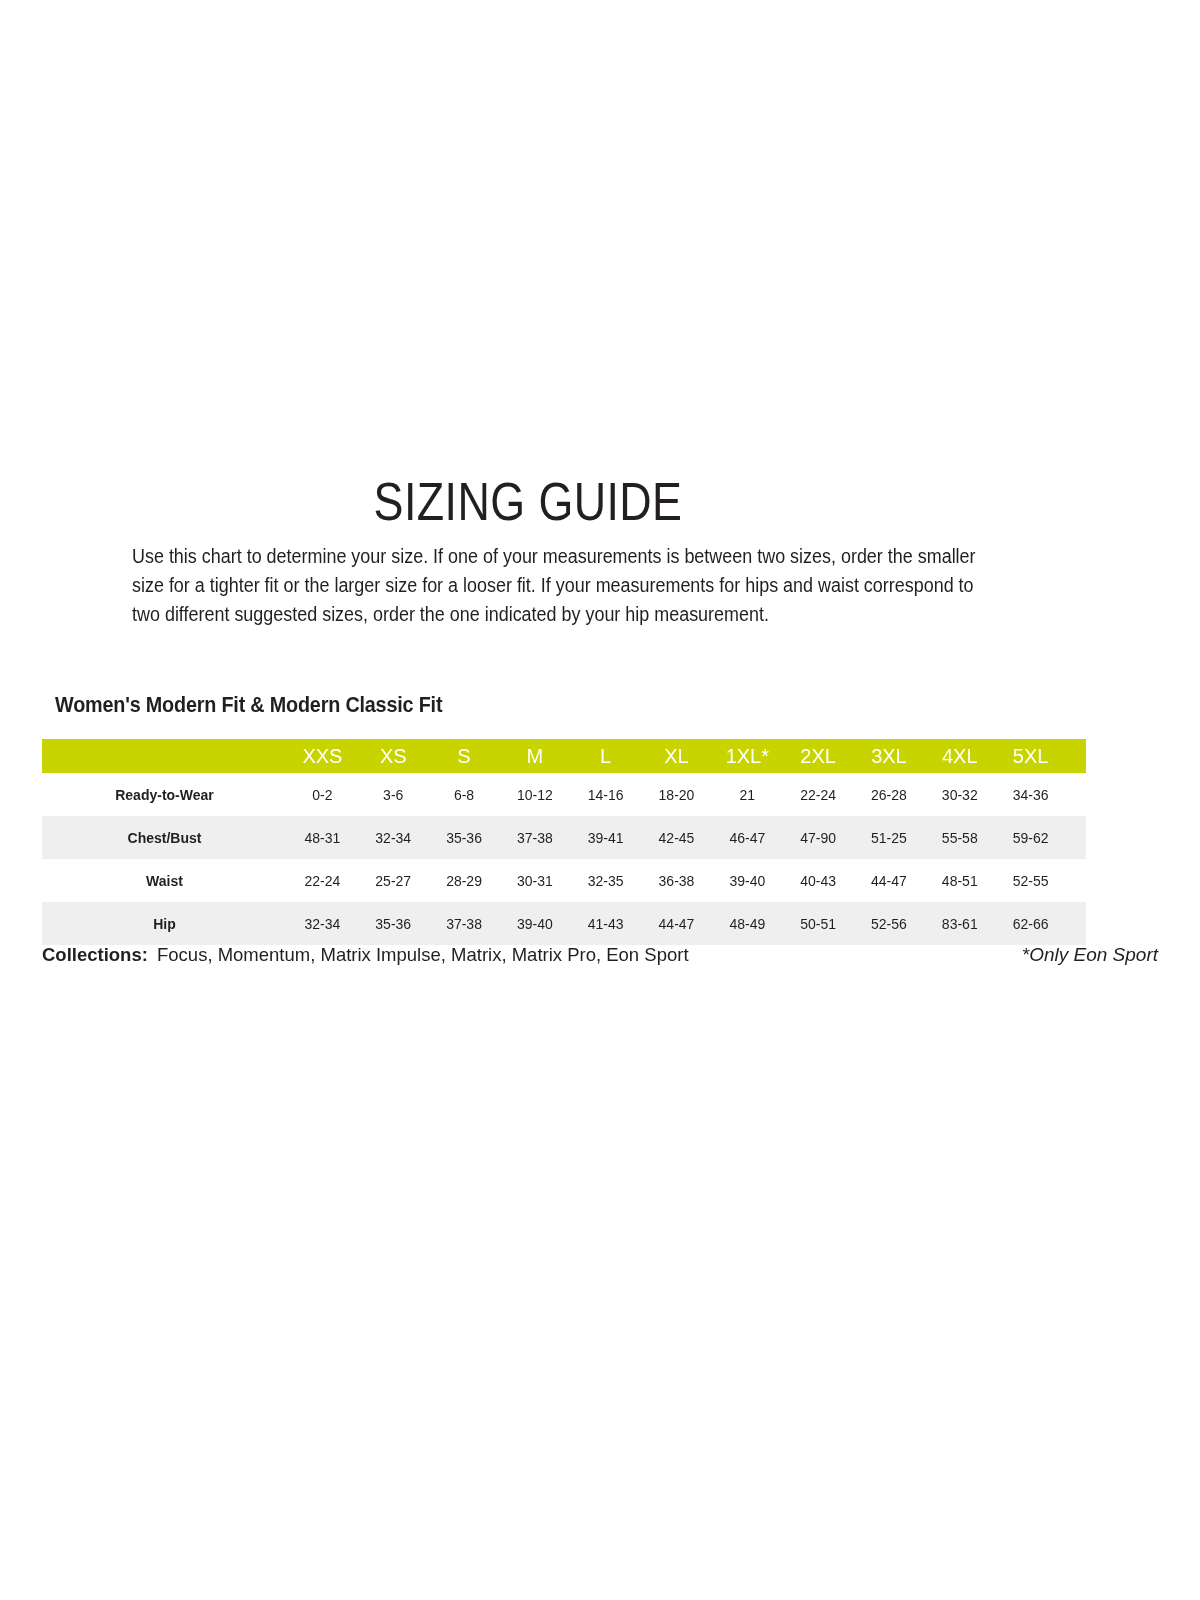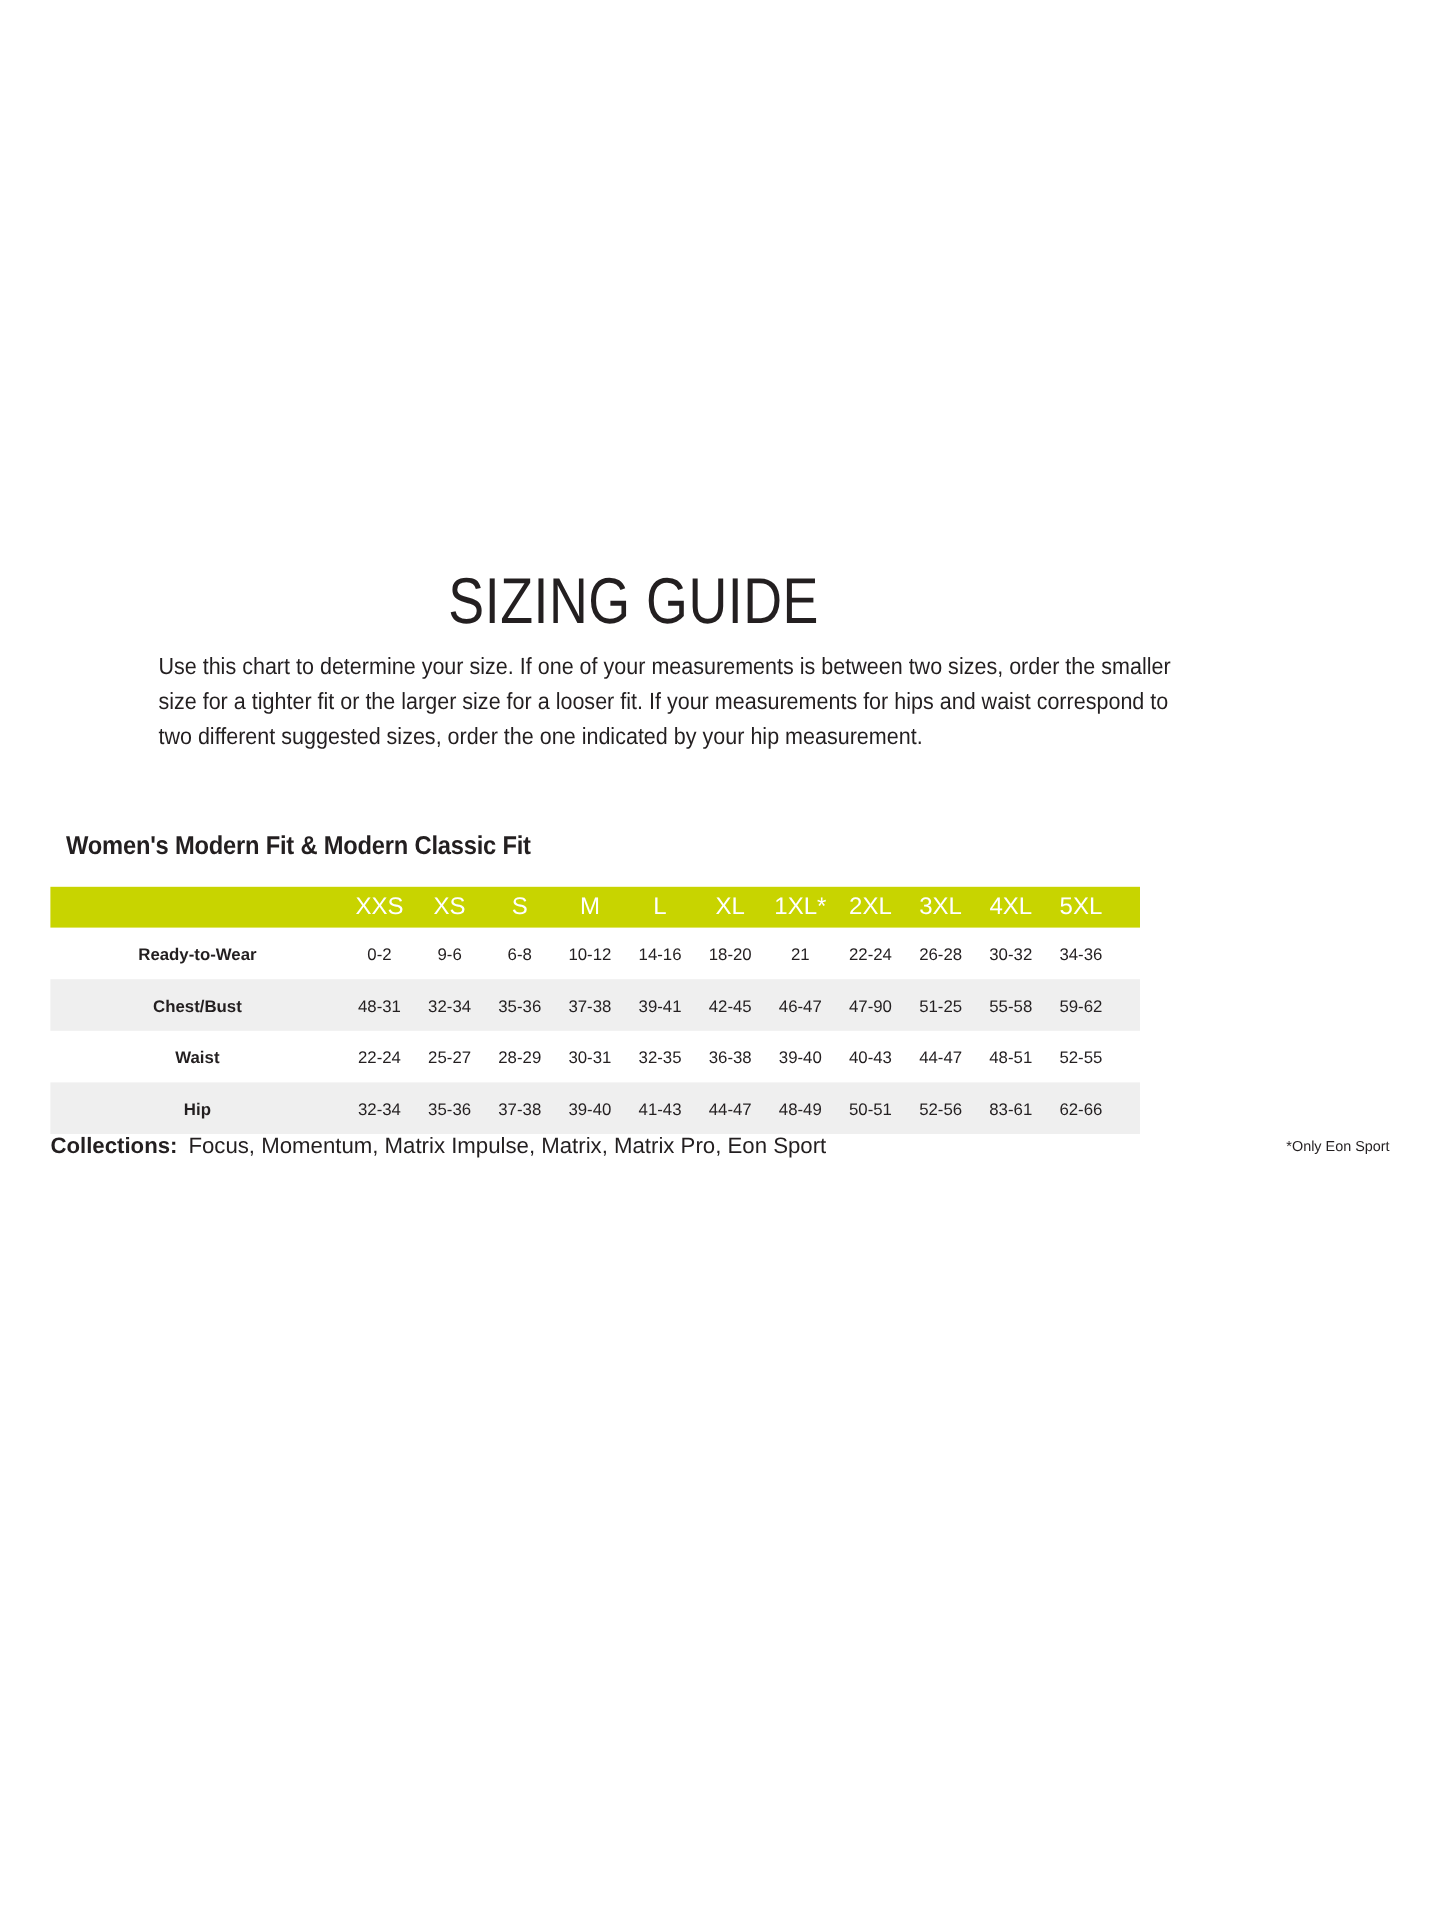--- a/index.html
+++ b/index.html
@@ -46,21 +46,21 @@
     transform-origin:left top;
     white-space:nowrap;
     letter-spacing:-0.2px;
   }
   .size-table{
     position:absolute;top:739px;left:42px;width:1116px;
   }
   .t-row{
     display:grid;
     grid-template-columns:245px repeat(11,1fr);
-    width:908px;
+    width:1044px;
     padding-right:20px;
     align-items:center;
     height:43px;
   }
   .t-row.header{
     height:34px;
     background:var(--header-bg);
     color:var(--header-text);
     font-size:20px;
   }
@@ -71,21 +71,21 @@
     white-space:nowrap;
   }
   .t-row.header .cell{font-size:20px;}
   .label-cell{font-weight:700;}
   .collections{
     position:absolute;top:944px;left:42px;width:1116px;
     display:flex;justify-content:space-between;align-items:center;
     font-size:18.5px;line-height:1.2;
   }
   .collections-label{font-weight:700;margin-right:4px;}
-  .footnote{font-size:12px;}
+  .footnote{font-size:19px;font-style:italic;}
 </style>
 </head>
 <body>
 
 <div>
 
   <h1 class="page-title"><span class="page-title-inner">SIZING GUIDE</span></h1>
 
   <div class="intro">
     <div class="intro-line">Use this chart to determine your size. If one of your measurements is between two sizes, order the smaller</div>
@@ -108,21 +108,21 @@
       <div class="cell">1XL*</div>
       <div class="cell">2XL</div>
       <div class="cell">3XL</div>
       <div class="cell">4XL</div>
       <div class="cell">5XL</div>
     </div>
 
     <div class="t-row">
       <div class="cell label-cell">Ready-to-Wear</div>
       <div class="cell">0-2</div>
-      <div class="cell">9-6</div>
+      <div class="cell">3-6</div>
       <div class="cell">6-8</div>
       <div class="cell">10-12</div>
       <div class="cell">14-16</div>
       <div class="cell">18-20</div>
       <div class="cell">21</div>
       <div class="cell">22-24</div>
       <div class="cell">26-28</div>
       <div class="cell">30-32</div>
       <div class="cell">34-36</div>
     </div>

